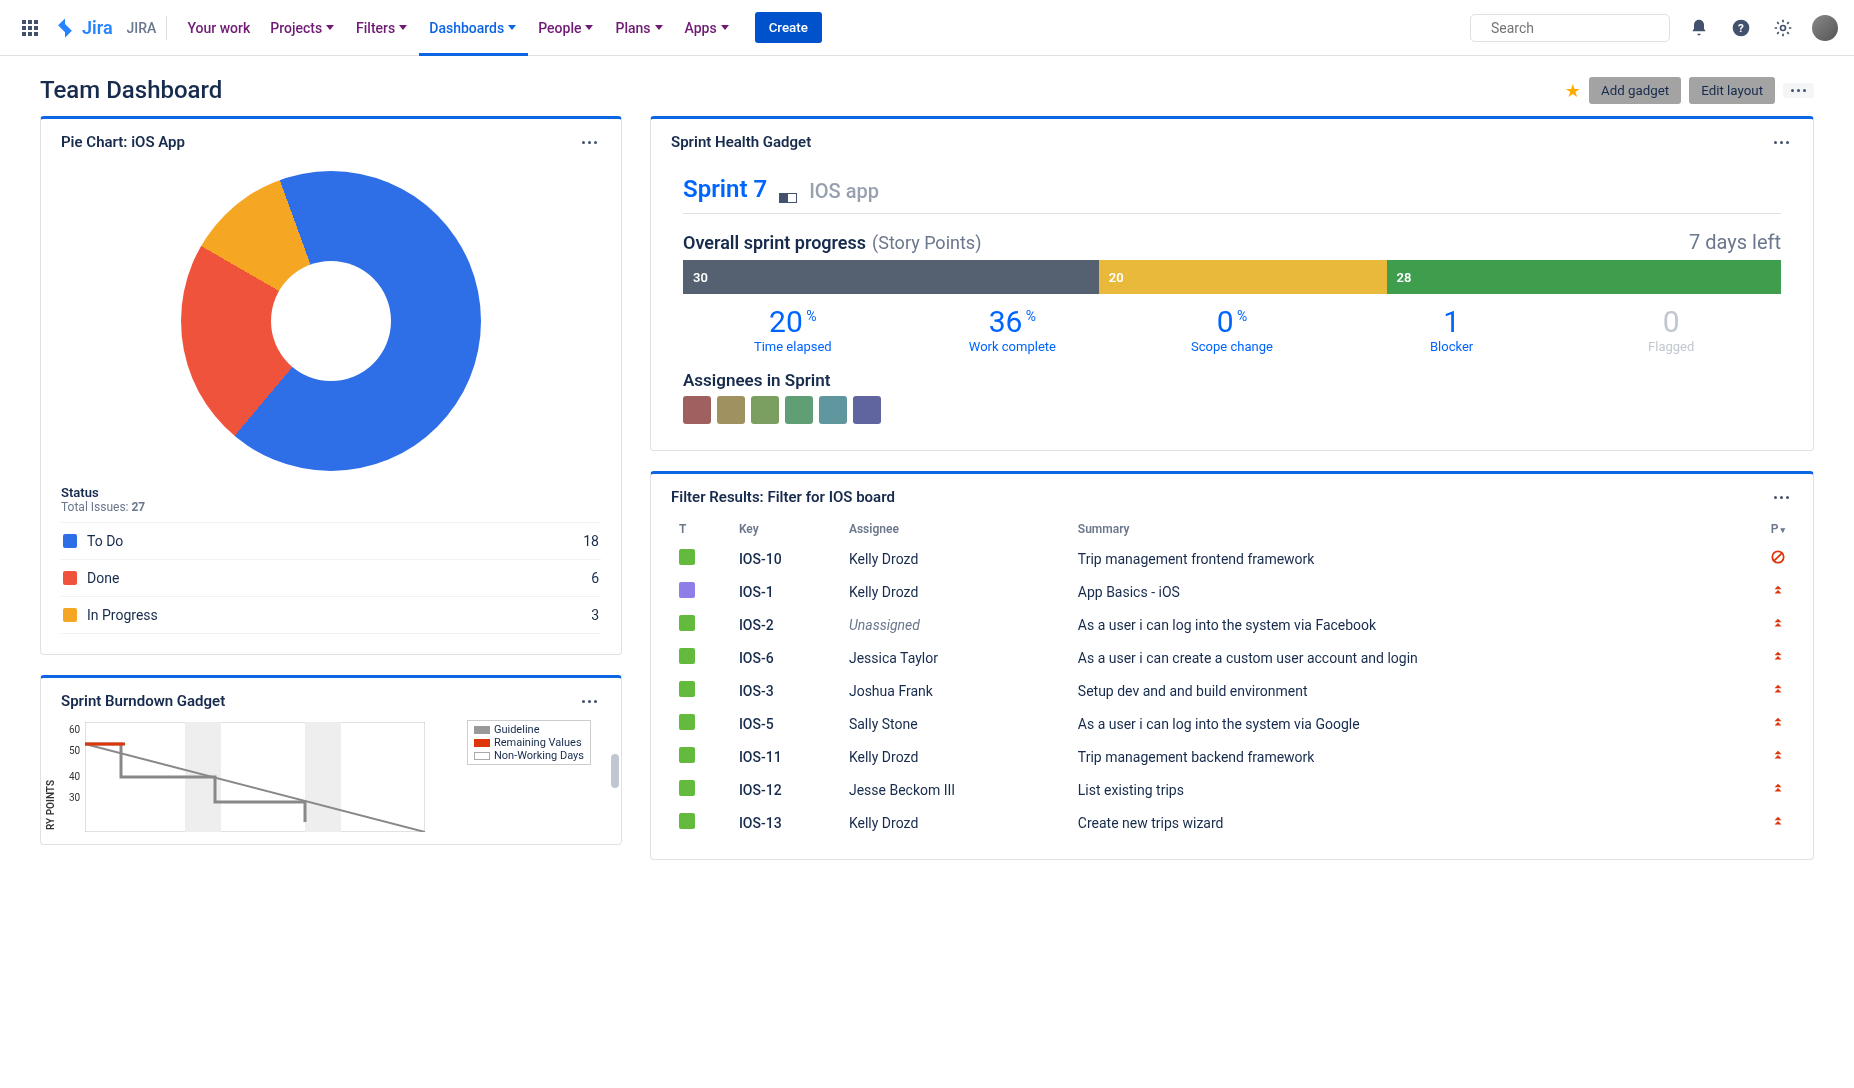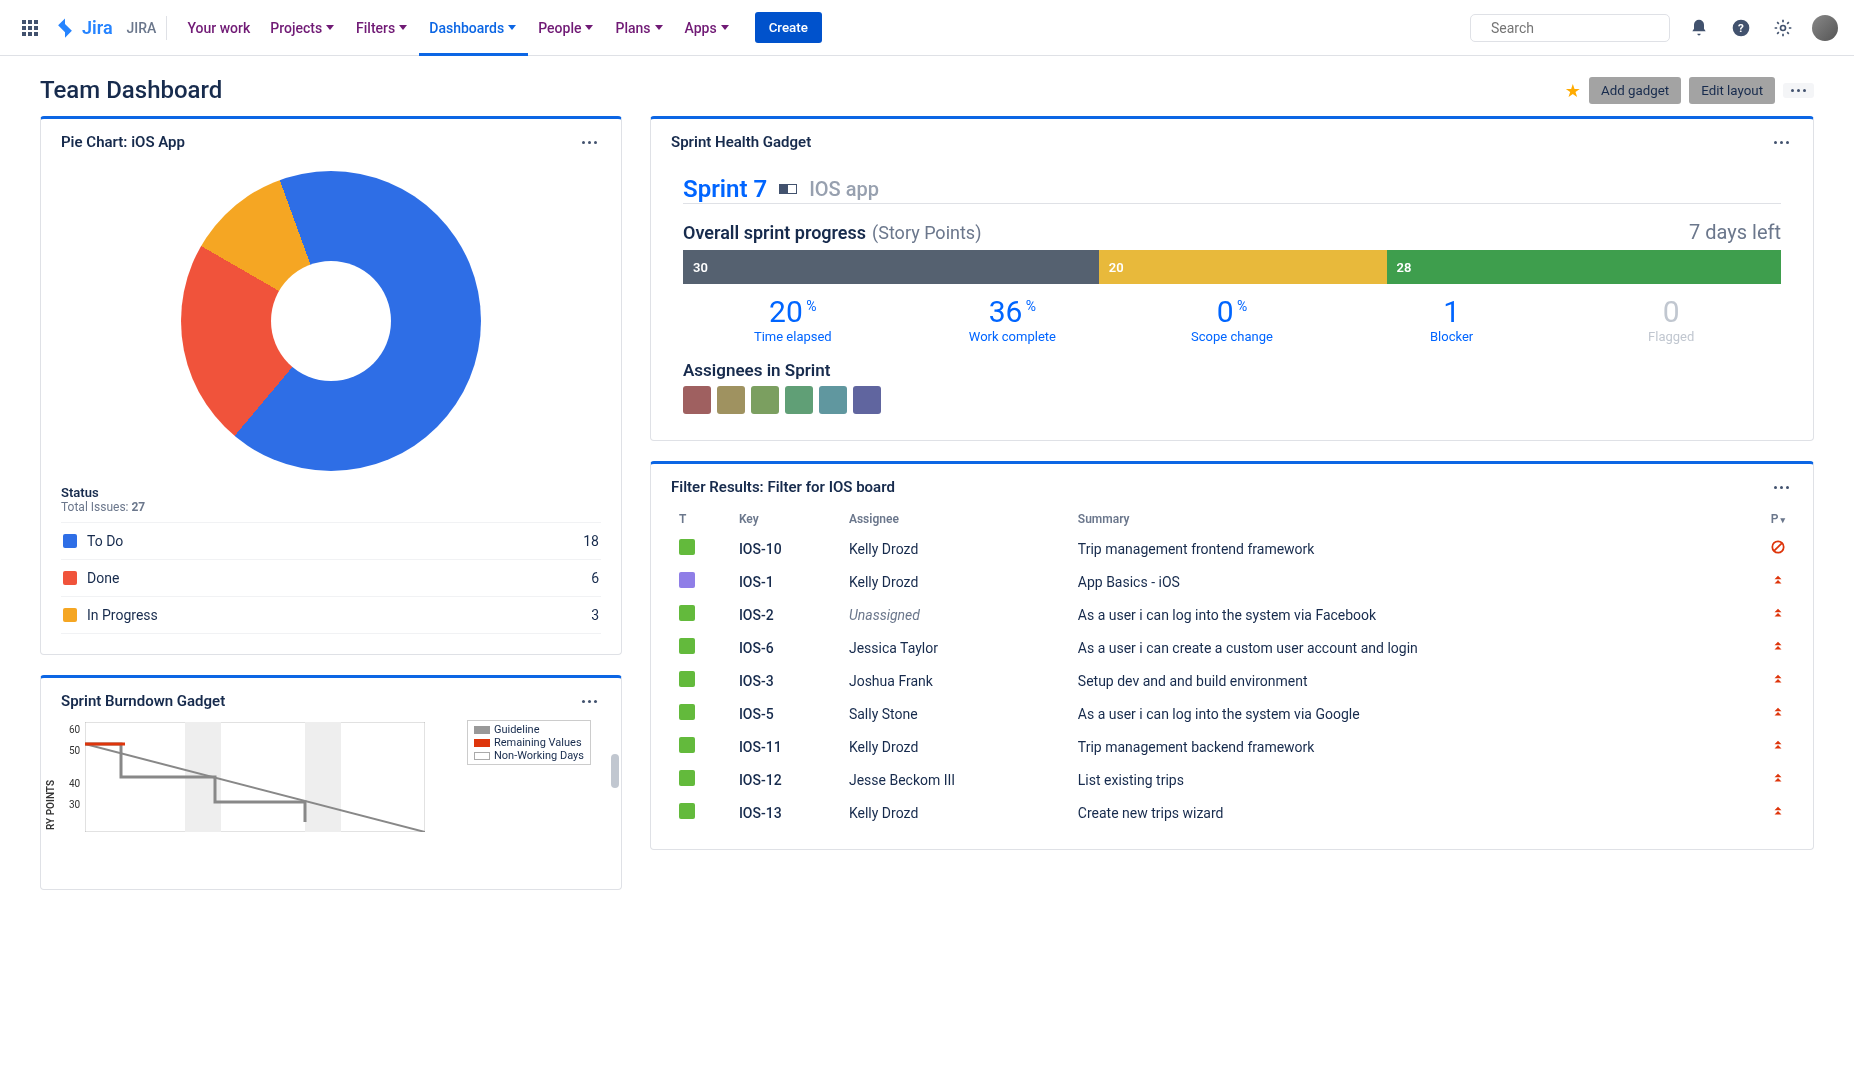--- a/index.html
+++ b/index.html
@@ -55,21 +55,21 @@
   .pie-row{display:flex;align-items:center;gap:10px;padding:10px 2px;border-bottom:1px solid #f1f2f4;font-size:14px}
   .sw{width:14px;height:14px;border-radius:2px}
   .pie-row .v{margin-left:auto}
   
   .burn-chart{position:relative;height:120px;padding:10px 0 0 30px}
   .burn-legend{position:absolute;right:30px;top:6px;background:#fff;border:1px solid #ccc;font-size:11px;padding:2px 6px}
   .burn-legend div{display:flex;align-items:center;gap:4px}
   .lg{width:16px;height:8px}
   .y-axis{position:absolute;left:4px;bottom:4px;font-size:10px;font-weight:600;writing-mode:vertical-rl;transform:rotate(180deg);color:#333}
   
-  .sprint-head{display:flex;align-items:center;gap:12px;border-bottom:1px solid var(--border);padding:20px 0 0;margin:0 12px}
+  .sprint-head{display:flex;align-items:flex-end;gap:12px;border-bottom:1px solid var(--border);padding:20px 0 10px;margin:0 12px}
   .sprint-name{font-size:24px;font-weight:600;color:#0065FF}
   .sprint-app{font-size:20px;font-weight:500;color:#97A0AF}
   .sprint-mark{width:18px;height:10px;background:linear-gradient(to right,#42526E 50%,#fff 50%);border:1px solid #42526E}
   .prog-head{display:flex;align-items:baseline;margin:16px 12px 6px}
   .prog-title{font-size:18px;font-weight:600}
   .prog-sub{font-size:18px;color:var(--muted);margin-left:6px}
   .days-left{margin-left:auto;font-size:20px;color:#6B778C}
   .prog-bar{display:flex;height:34px;margin:4px 12px 10px;font-weight:600;color:#fff}
   .prog-seg{display:flex;align-items:center;padding-left:10px;font-size:13px}
   .metrics{display:flex;margin:0 12px 16px}
@@ -227,36 +227,36 @@
               </div>
               <div class="pie-row">
                 <span class="sw" style="background:#F5A623"></span>
                 <span>In Progress</span>
                 <span class="v">3</span>
               </div>
             </div>
         </div>
       </div>
 
-      <div class="card" style="position:relative;overflow:hidden;height:215px">
+      <div class="card" style="position:relative;overflow:hidden;height:170px">
         <div class="card-head">
           <div class="card-title">Sprint Burndown Gadget</div>
           <div class="card-dots">
               <span></span>
               <span></span>
               <span></span>
             </div>
         </div>
         <div class="card-body burn-chart">
           <div class="scrollbar"></div>
           <div class="y-axis">RY POINTS</div>
           <div style="position:absolute;left:28px;top:10px;font-size:10px;color:#333">
             <div>60</div>
             <div style="margin-top:10px">50</div>
-            <div style="margin-top:22px">40</div>
+            <div style="margin-top:15px">40</div>
             <div style="margin-top:10px">30</div>
           </div>
           <svg width="340" height="110" style="position:absolute;left:44px;top:8px">
             <rect x="0" y="0" width="340" height="110" fill="none" stroke="#888" stroke-width="0.5"></rect>
             <rect x="100" y="0" width="36" height="110" fill="#eee"></rect>
             <rect x="220" y="0" width="36" height="110" fill="#eee"></rect>
             <polyline points="0,22 340,110" fill="none" stroke="#888" stroke-width="2"></polyline>
             <polyline points="0,22 36,22 36,55 130,55 130,80 220,80 220,100" fill="none" stroke="#888" stroke-width="3"></polyline>
             <line x1="0" y1="22" x2="40" y2="22" stroke="#DE350B" stroke-width="3"></line>
           </svg>

